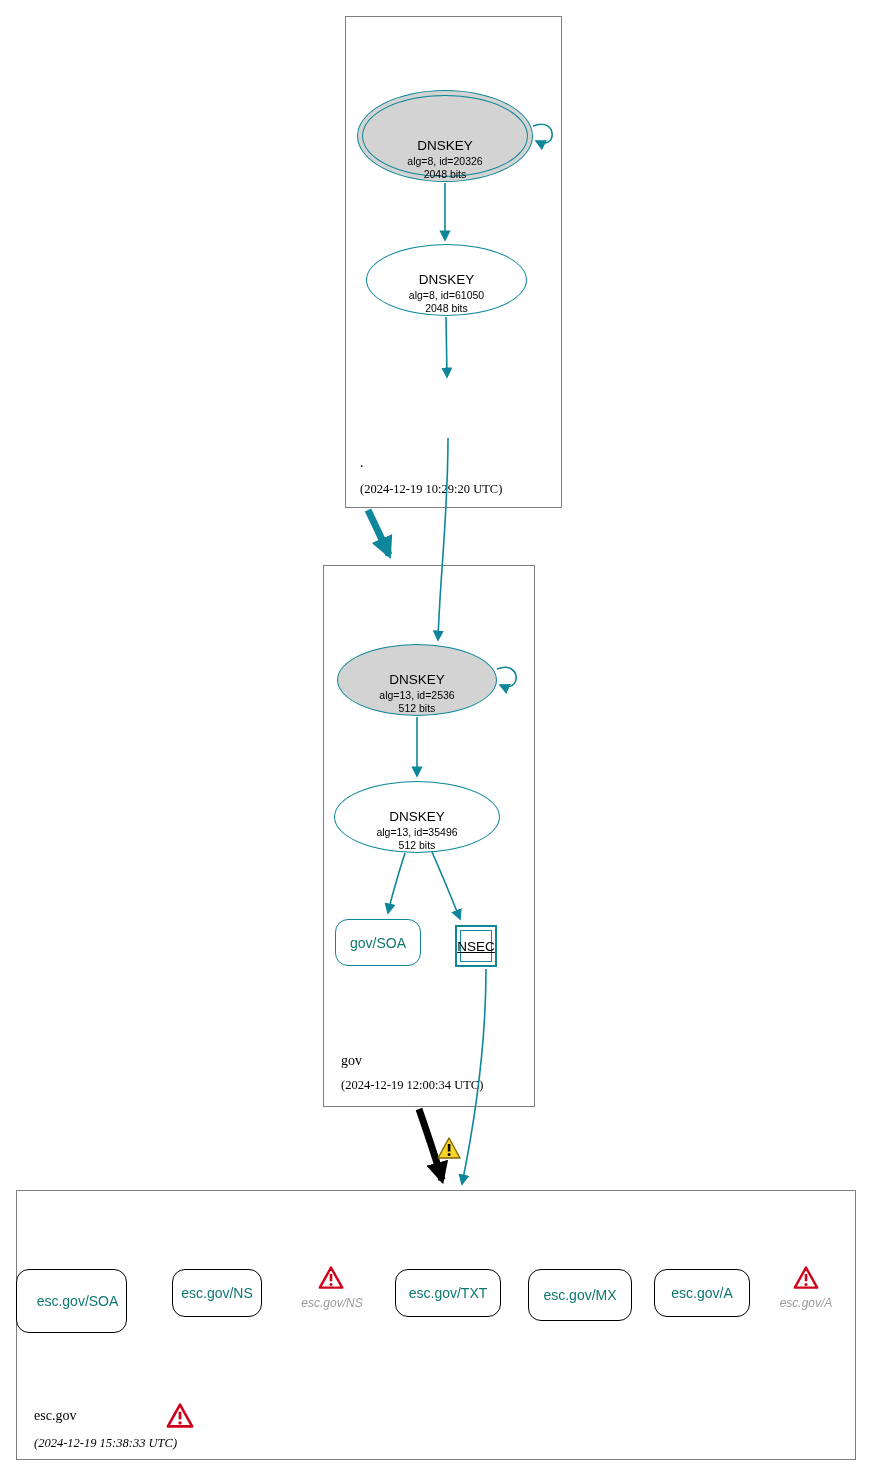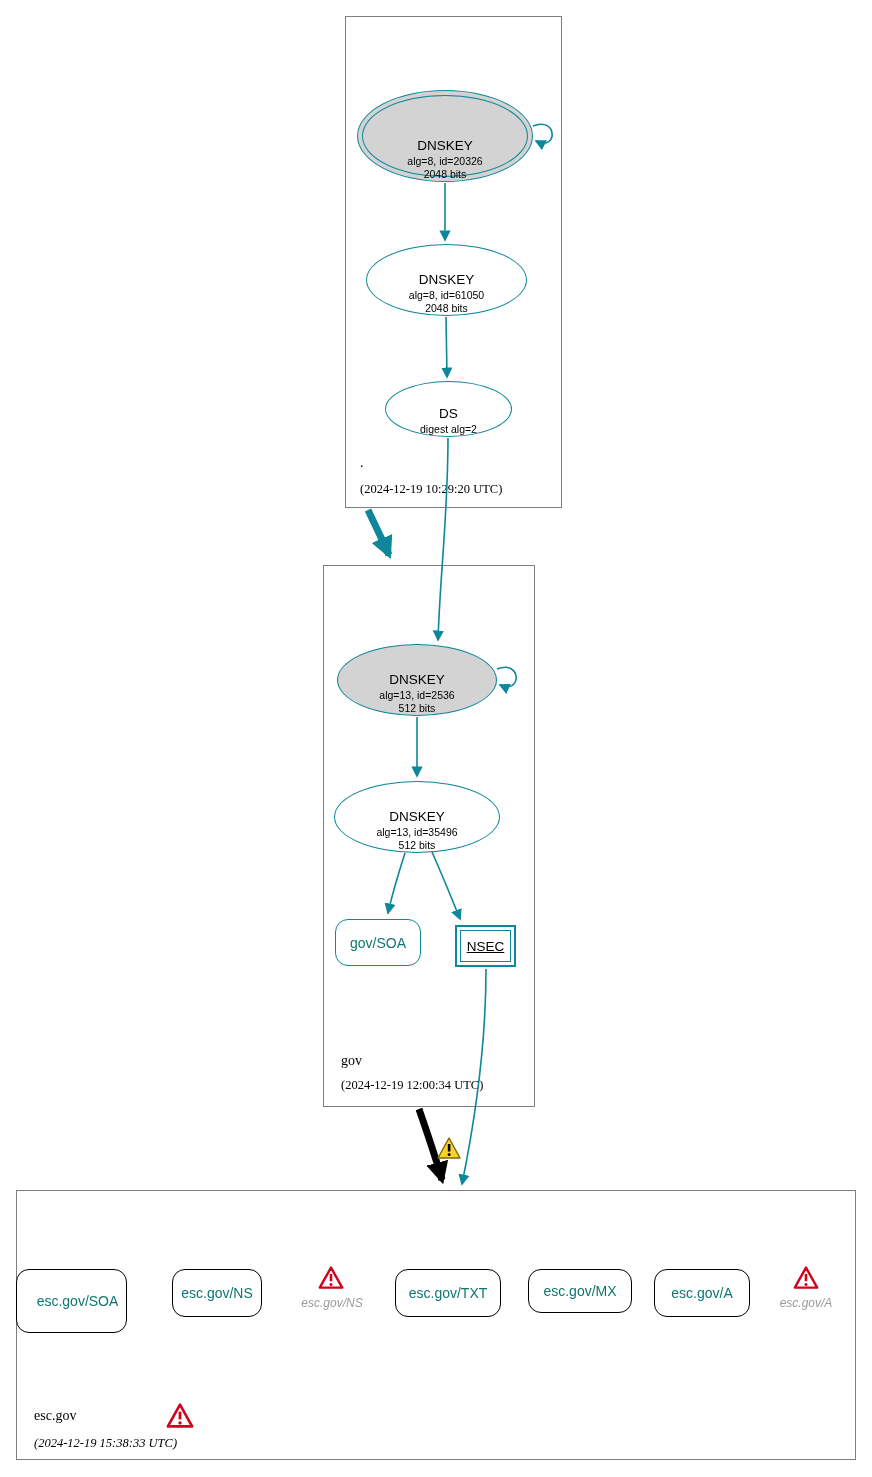--- a/index.html
+++ b/index.html
@@ -58,26 +58,20 @@
   </div>
 
   <div class="ellipse" style="left:366px;top:244px;width:161px;height:72px;">
     <div class="node-text">
       <div class="l1">DNSKEY</div>
       <div class="l2">alg=8, id=61050</div>
       <div class="l3">2048 bits</div>
     </div>
   </div>
 
-  <div class="ellipse" style="left:385px;top:381px;width:127px;height:56px;">
-    <div class="node-text">
-      <div class="l1">DS</div>
-      <div class="l2">digest alg=2</div>
-    </div>
-  </div>
 
   <div class="zone-label" style="left:360px;top:455px;">.</div>
   <div class="zone-ts" style="left:360px;top:482px;">(2024-12-19 10:29:20 UTC)</div>
 
   <div class="ellipse gray" style="left:337px;top:644px;width:160px;height:72px;">
     <div class="node-text">
       <div class="l1">DNSKEY</div>
       <div class="l2">alg=13, id=2536</div>
       <div class="l3">512 bits</div>
     </div>
@@ -88,21 +82,21 @@
       <div class="l1">DNSKEY</div>
       <div class="l2">alg=13, id=35496</div>
       <div class="l3">512 bits</div>
     </div>
   </div>
 
   <div class="rrset teal" style="left:335px;top:919px;width:86px;height:47px;">
     <span>gov/SOA</span>
   </div>
 
-  <div class="nsec-outer" style="left:455px;top:925px;width:61px;height:42px;text-decoration:underline;">
+  <div class="nsec-outer" style="left:455px;top:925px;width:42px;height:42px;text-decoration:underline;">
     <div class="nsec-inner">NSEC</div>
   </div>
 
   <div class="zone-label" style="left:341px;top:1053px;">gov</div>
   <div class="zone-ts" style="left:341px;top:1078px;">(2024-12-19 12:00:34 UTC)</div>
 
   <div class="rrset" style="left:16px;top:1269px;width:111px;height:64px;padding-left:12px;">
     <span>esc.gov/SOA</span>
   </div>
   <div class="rrset" style="left:172px;top:1269px;width:90px;height:48px;">
@@ -112,21 +106,21 @@
   <svg class="warn-svg" style="left:318px;top:1266px;" width="26" height="24" viewBox="0 0 32 30">
     <path d="M16 2 L30 27 L2 27 Z" fill="#ffffff" stroke="var(--error_red)" stroke-width="3" stroke-linejoin="round"></path>
     <rect x="14.4" y="10" width="3.2" height="9" fill="var(--error_red)"></rect>
     <circle cx="16" cy="23" r="1.9" fill="var(--error_red)"></circle>
   </svg>
   <div class="err-label" style="left:294px;top:1296px;width:76px;">esc.gov/NS</div>
 
   <div class="rrset" style="left:395px;top:1269px;width:106px;height:48px;">
     <span>esc.gov/TXT</span>
   </div>
-  <div class="rrset" style="left:528px;top:1269px;width:104px;height:44px;">
+  <div class="rrset" style="left:528px;top:1269px;width:104px;height:52px;">
     <span>esc.gov/MX</span>
   </div>
   <div class="rrset" style="left:654px;top:1269px;width:96px;height:48px;">
     <span>esc.gov/A</span>
   </div>
 
   <svg class="warn-svg" style="left:793px;top:1266px;" width="26" height="24" viewBox="0 0 32 30">
     <path d="M16 2 L30 27 L2 27 Z" fill="#ffffff" stroke="var(--error_red)" stroke-width="3" stroke-linejoin="round"></path>
     <rect x="14.4" y="10" width="3.2" height="9" fill="var(--error_red)"></rect>
     <circle cx="16" cy="23" r="1.9" fill="var(--error_red)"></circle>

